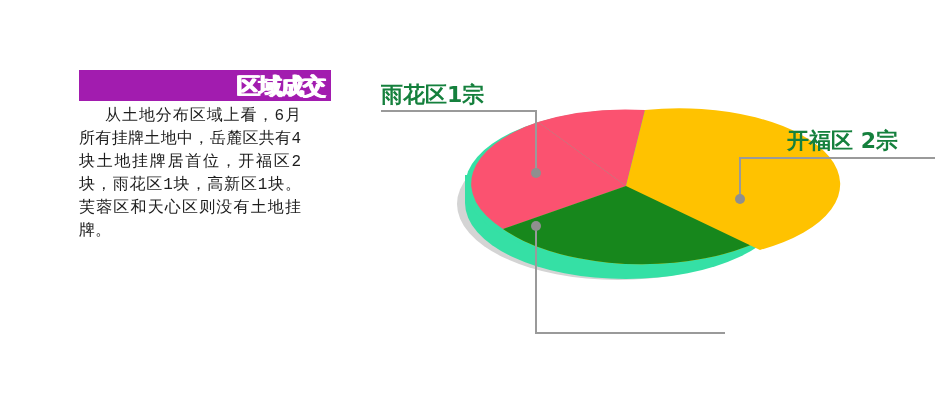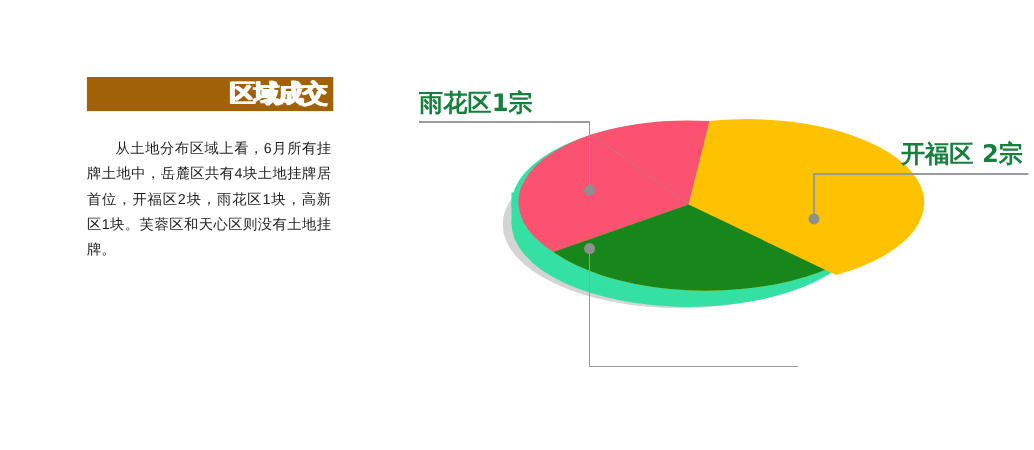--- a/index.html
+++ b/index.html
@@ -24,45 +24,45 @@
 
   
   .article {
     position: absolute;
     left: 79px;
     top: 70px;
     width: 224px;
   }
 
   .headline-banner {
-    width: 224px;
+    width: 252px;
     height: 31px;
-    background: #a16207;
+    background: #a21caf;
     position: relative;
   }
   .headline-text {
     position: absolute;
     right: 6px;
     top: 50%;
     transform: translateY(-50%);
     color: #ffffff;
     font-family: "DejaVu Sans", "Liberation Sans", sans-serif;
     font-size: 23px;
     font-weight: bold;
     letter-spacing: -1px;
     line-height: 1;
     white-space: nowrap;
     text-shadow: 1px 0 0 #ffffff, -1px 0 0 #ffffff;
   }
 
   .body-copy {
-    margin-top: 22px;
+    margin-top: 4px;
     width: 222px;
-    font-family: Liberation Sans, sans-serif;
-    font-size: 13px;
+    font-family: Liberation Mono, monospace;
+    font-size: 16px;
     line-height: 23px;
     color: #1d1d1d;
     text-align: justify;
     text-justify: inter-character;
     text-indent: 26px;
   }
 
   
   .chart-area {
     position: absolute;
@@ -83,21 +83,21 @@
     position: absolute;
     font-family: "DejaVu Sans", "Liberation Sans", sans-serif;
     font-size: 22px;
     font-weight: bold;
     color: #15803d;
     white-space: nowrap;
     line-height: 1;
     letter-spacing: 0px;
   }
   .callout-yuhua  { left: 381px; top: 84px; }
-  .callout-kaifu  { left: 819px; top: 130px; text-align: right; }
+  .callout-kaifu  { left: 787px; top: 130px; text-align: right; }
   .callout-gaoxin { left: 596px; top: 308px; }
 </style>
 </head>
 <body>
 
 <div id="stage">
 
   <div class="article">
 
     <div class="headline-banner">

